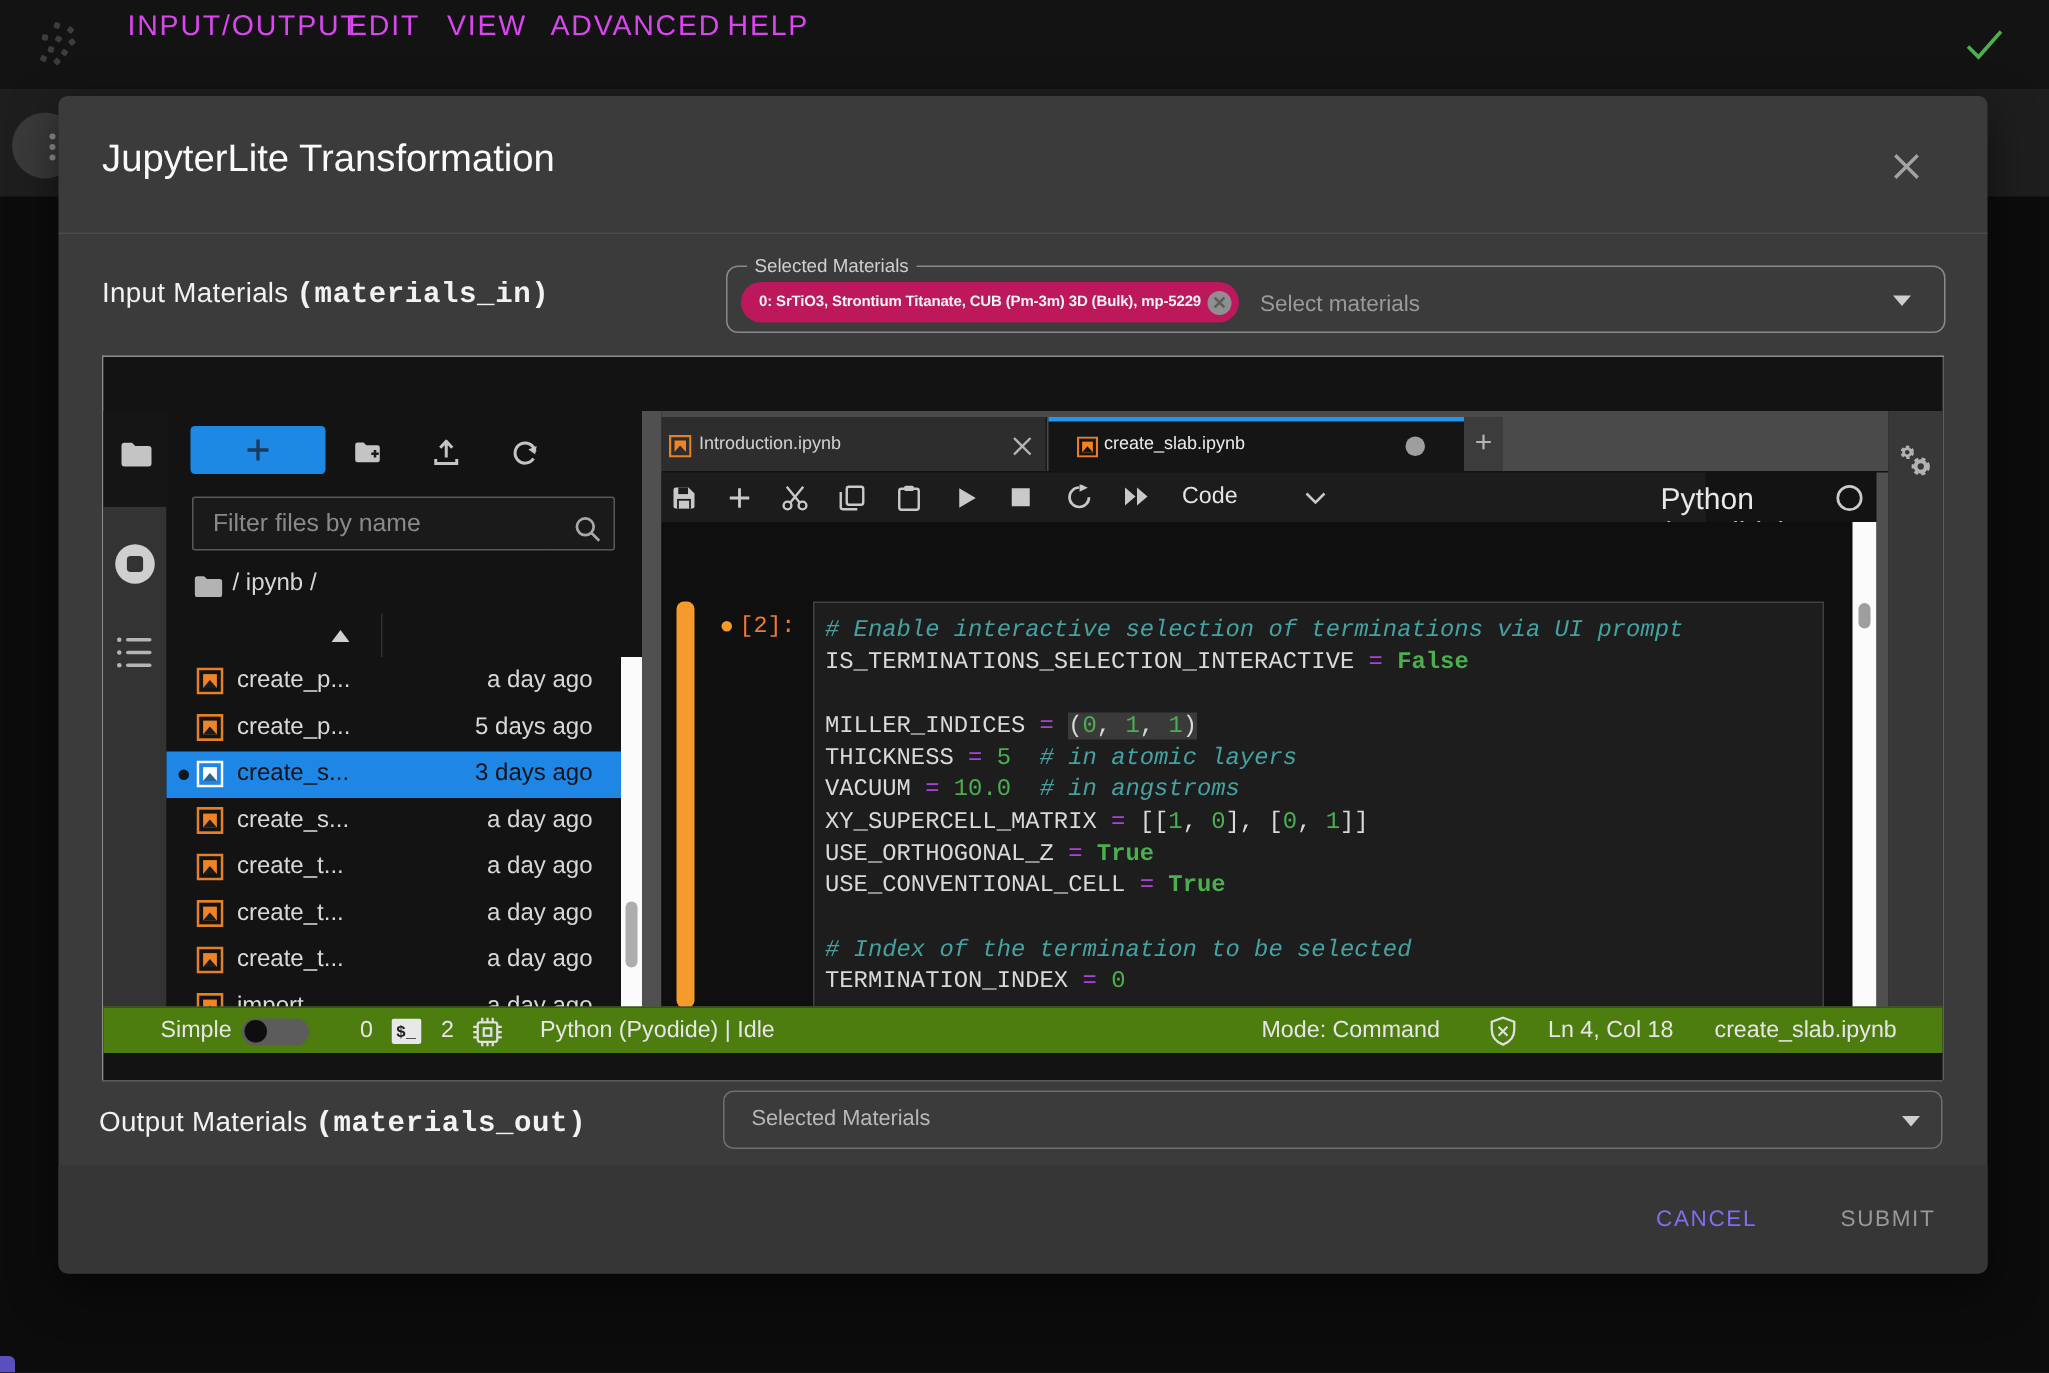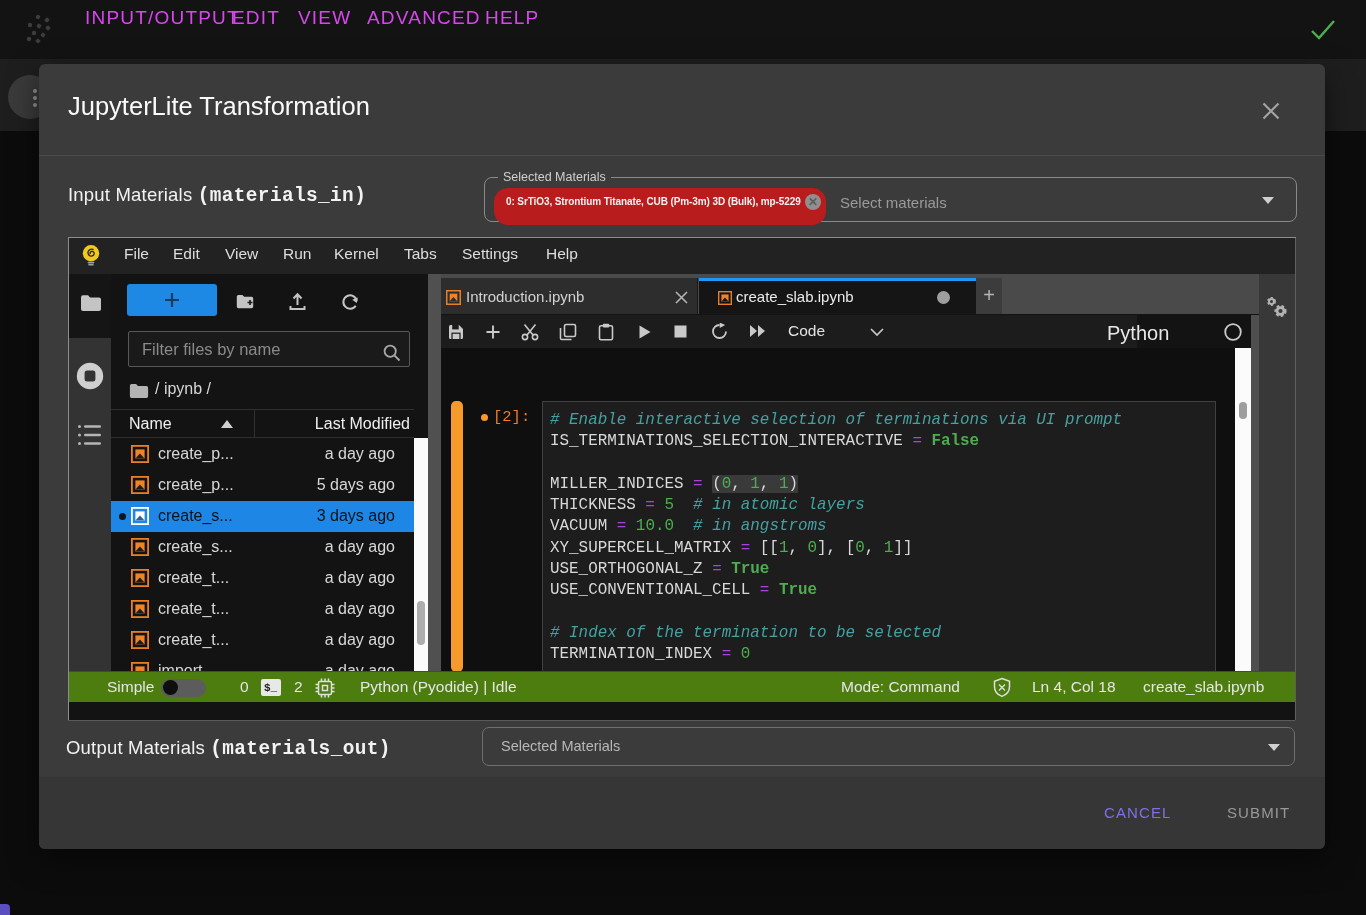--- a/index.html
+++ b/index.html
@@ -15,21 +15,21 @@
 #purp{left:0;top:904px;width:10px;height:11px;background:#5b4fc0;border-radius:0 4px 0 0}
 
 #dlg{left:39px;top:64px;width:1286px;height:785px;background:#3b3b3b;border-radius:6px;box-shadow:0 10px 30px rgba(0,0,0,.5)}
 #dtitle{left:29px;top:28px;font-size:25.5px;color:#fafafa}
 #ddiv{left:0;top:91px;width:1286px;height:1px;background:#4a4a4a}
 .biglab{font-size:18.5px;color:#f2f2f2;letter-spacing:.2px}
 .biglab .mono{font-family:"Liberation Mono",monospace;font-size:19.4px;letter-spacing:.4px;font-weight:700}
 
 #f1{left:445px;top:113px;width:813px;height:45px;border:1px solid #898989;border-radius:8px}
 #f1lab{left:459px;top:106px;font-size:12.5px;color:#cfcfcf;background:#3b3b3b;padding:0 5px}
-#chip{left:455px;top:124px;width:332px;height:37px;overflow:hidden;white-space:nowrap;border-radius:14px;background:#b91c1c;color:#f2f2f2;font-size:10px;font-weight:600;letter-spacing:-0.1px;line-height:27px;padding:0 26px 0 12px}
+#chip{left:455px;top:124px;width:332px;height:27px;overflow:hidden;white-space:nowrap;border-radius:14px;background:#be185d;color:#f2f2f2;font-size:10px;font-weight:600;letter-spacing:-0.1px;line-height:27px;padding:0 26px 0 12px}
 #chipx{right:5px;top:5.5px;width:16px;height:16px;border-radius:50%;background:#8f8f8f;color:#5c5c5c;font-size:12px;line-height:16px;text-align:center}
 #ph1{left:801px;top:130px;font-size:15px;color:#9a9a9a}
 .darr{width:0;height:0;border-left:6px solid transparent;border-right:6px solid transparent;border-top:7px solid #cfcfcf}
 
 #jup{left:30px;top:174px;width:1226px;height:482px;background:#131313}
 #jmenubar{left:0;top:0;width:1226px;height:36px;background:#222;border-bottom:0}
 .jm{top:7px;font-size:15.5px;color:#dedede}
 #lstrip{left:0;top:36px;width:42px;height:416px;background:#333}
 #lstripact{left:0;top:36px;width:42px;height:64px;background:#151515}
 #browser{left:42px;top:36px;width:252px;height:416px;background:#131313}
@@ -43,21 +43,21 @@
 .frow .tm{position:absolute;right:19px;top:6px}
 .frow.sel{background:#1e87e5;color:#0d1219}
 #fscroll{left:303px;top:164px;width:14px;height:252px;background:#fbfbfb}
 #fthumb{left:3px;top:163px;width:8px;height:44px;background:#adadad;border-radius:4px}
 #splitter{left:359px;top:36px;width:13px;height:416px;background:#505050}
 
 #tabbar{left:372px;top:36px;width:818px;height:40px;background:#4a4a4a}
 #tab1{left:0;top:4px;width:257px;height:36px;background:#2d2d2d;border-right:1px solid #1a1a1a}
 #tab2{left:258px;top:4px;width:277px;height:36px;background:#151515;border-top:3px solid #2196f3}
 #tabplus{left:535px;top:4px;width:26px;height:36px;background:#3c3c3c;color:#b5b5b5;font-size:20px;text-align:center;line-height:34px;font-weight:300}
-.tabtxt{font-size:15px}
+.tabtxt{font-size:12px}
 #toolbar{left:372px;top:77px;width:696px;height:33px;background:#1c1c1c}
 #nb{left:372px;top:110px;width:810px;height:335px;background:#0f0f0f}
 #rgap{left:1182px;top:77px;width:8px;height:375px;background:#4f4f4f}
 #rstrip{left:1190px;top:36px;width:36px;height:416px;background:#383838}
 #nbscroll{left:794px;top:0;width:16px;height:335px;background:#fbfbfb}
 #nbthumb{left:4px;top:54px;width:8px;height:17px;background:#9e9e9e;border-radius:4px}
 #nbh1{left:109px;top:5px;font-size:23.8px;font-weight:700;color:#f5f5f5}
 #obar{left:10px;top:53px;width:12px;height:271px;background:#f69b2b;border-radius:5px}
 #prompt{left:52px;top:60px;font-family:"Liberation Mono",monospace;font-size:15.5px;color:#ee7c2b}
 #pdot{left:40px;top:66px;width:7px;height:7px;border-radius:50%;background:#f69b2b}
@@ -125,36 +125,20 @@
     <div id="f1lab" class="abs">Selected Materials</div>
     <div id="chip" class="abs">0: SrTiO3, Strontium Titanate, CUB (Pm-3m) 3D (Bulk), mp-5229<div id="chipx" class="abs">✕</div></div>
     <div id="ph1" class="abs">Select materials</div>
     <div class="abs darr" style="left:1223px;top:133px"></div>
 
     <div class="abs" style="left:28.5px;top:172.5px;width:1228px;height:1.5px;background:#8d8d8d"></div>
     <div class="abs" style="left:28.5px;top:172.5px;width:1.5px;height:484px;background:#8d8d8d"></div>
     <div class="abs" style="left:1256px;top:174px;width:1px;height:482px;background:#5f5f5f"></div>
     <div class="abs" style="left:29px;top:656px;width:1227px;height:1px;background:#5a5a5a"></div>
     <div id="jup" class="abs">
-      <div id="jmenubar" class="abs">
-        <svg class="abs" style="left:13px;top:7px" width="18" height="21" viewBox="0 0 18 21">
-          <circle cx="9" cy="8.2" r="8.2" fill="#f3ca1c"></circle>
-          <path d="M11.6 4.6 C8.6 3.2 5.6 5.4 6.0 8.2 C6.4 10.8 9.4 11.8 11.2 10.4 C12.8 9.2 12.4 6.8 10.4 6.4 C8.8 6.1 7.6 7.6 8.4 9.0" stroke="#23262d" stroke-width="1.35" fill="none"></path>
-          <rect x="5.6" y="16.8" width="6.8" height="1.6" rx=".8" fill="#9aa0a6"></rect>
-          <rect x="6.2" y="19" width="5.6" height="1.6" rx=".8" fill="#9aa0a6"></rect>
-        </svg>
-        <span class="abs jm" style="left:55px">File</span>
-        <span class="abs jm" style="left:104px">Edit</span>
-        <span class="abs jm" style="left:156px">View</span>
-        <span class="abs jm" style="left:214px">Run</span>
-        <span class="abs jm" style="left:265px">Kernel</span>
-        <span class="abs jm" style="left:335px">Tabs</span>
-        <span class="abs jm" style="left:393px">Settings</span>
-        <span class="abs jm" style="left:477px">Help</span>
-      </div>
       <div id="lstrip" class="abs"></div>
       <div id="lstripact" class="abs"></div>
       <svg class="abs" style="left:11px;top:56px" width="22" height="18" viewBox="0 0 22 18">
           <path d="M1 3.2 Q1 1.2 3 1.2 L8 1.2 L10.2 3.4 L19 3.4 Q21 3.4 21 5.4 L21 15 Q21 17 19 17 L3 17 Q1 17 1 15 Z" fill="#c4c4c4"></path>
         </svg>
       <svg class="abs" style="left:7px;top:124px" width="28" height="28" viewBox="0 0 28 28">
           <circle cx="14" cy="14" r="13.2" fill="#cfcfcf"></circle>
           <rect x="8.6" y="8.6" width="10.8" height="10.8" rx="2.5" fill="#333"></rect>
         </svg>
       <svg class="abs" style="left:9px;top:186px" width="24" height="22" viewBox="0 0 24 22">
@@ -188,24 +172,20 @@
           </svg>
         <div id="filter" class="abs">Filter files by name</div>
         <svg class="abs" style="left:272px;top:70px" width="18" height="18" viewBox="0 0 18 18">
             <circle cx="7.2" cy="7.2" r="5.6" stroke="#a8a8a8" stroke-width="1.8" fill="none"></circle>
             <path d="M11.5 11.5 L16.5 16.5" stroke="#a8a8a8" stroke-width="1.8"></path>
           </svg>
         <svg class="abs" style="left:18px;top:109px" width="20" height="16" viewBox="0 0 20 16">
             <path d="M.9 2.8 Q.9 1.1 2.6 1.1 L7 1.1 L9 3 L17.4 3 Q19.1 3 19.1 4.7 L19.1 13.3 Q19.1 15 17.4 15 L2.6 15 Q.9 15 .9 13.3 Z" fill="#b3b3b3"></path>
           </svg>
         <div id="crumb" class="abs">/ ipynb /</div>
-        <div id="fhead" class="abs">
-            <span class="abs" style="left:18px;top:5px">Name</span>
-            <span class="abs" style="right:4px;top:5px">Last Modified</span>
-          </div>
         <svg class="abs" style="left:110px;top:146px" width="12" height="8" viewBox="0 0 12 8">
             <path d="M6 0 L12 8 L0 8 Z" fill="#d0d0d0"></path>
           </svg>
         <div id="fvline" class="abs"></div>
         <div id="rows" class="abs" style="left:0;top:165px;width:303px">
           <div class="frow abs" style="top:0">
               <svg class="abs" style="left:20px;top:6px" width="18" height="18" viewBox="0 0 18 18">
                 <rect x="0.9" y="0.9" width="16.2" height="16.2" fill="none" stroke="#e87f25" stroke-width="1.8"></rect>
                 <rect x="4.4" y="4.4" width="9.2" height="9.2" fill="#ef8427"></rect>
                 <path d="M4.4 13.6 L8.9 8.4 L13.6 13.6 Z" fill="#1c1c1c"></path>

